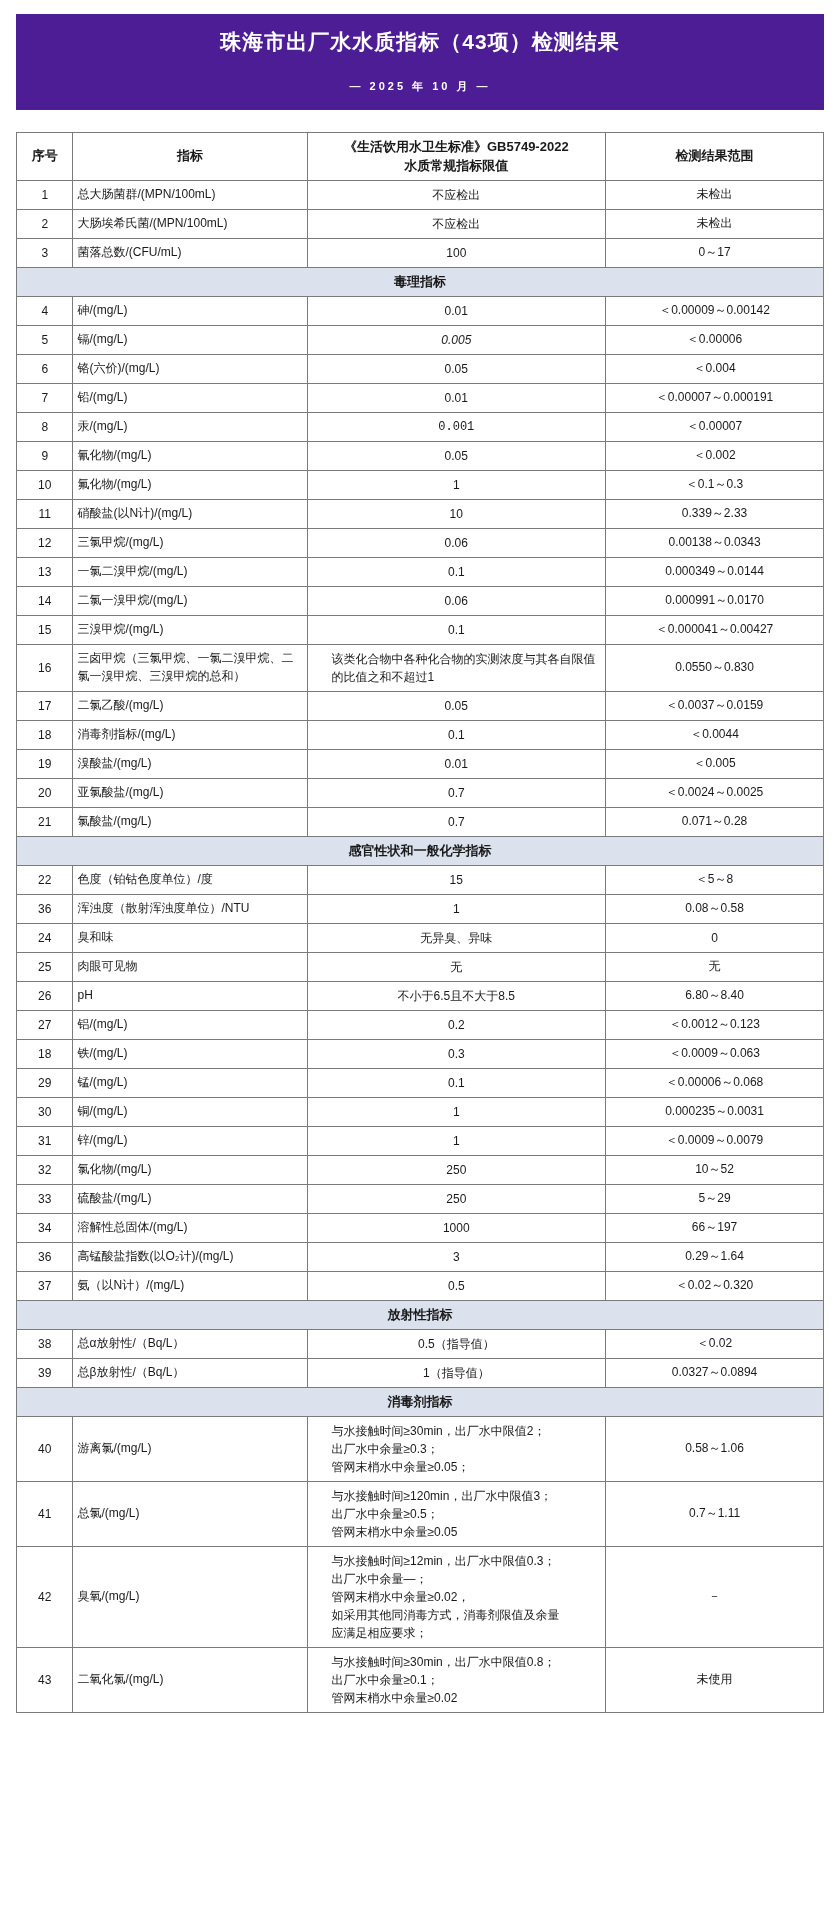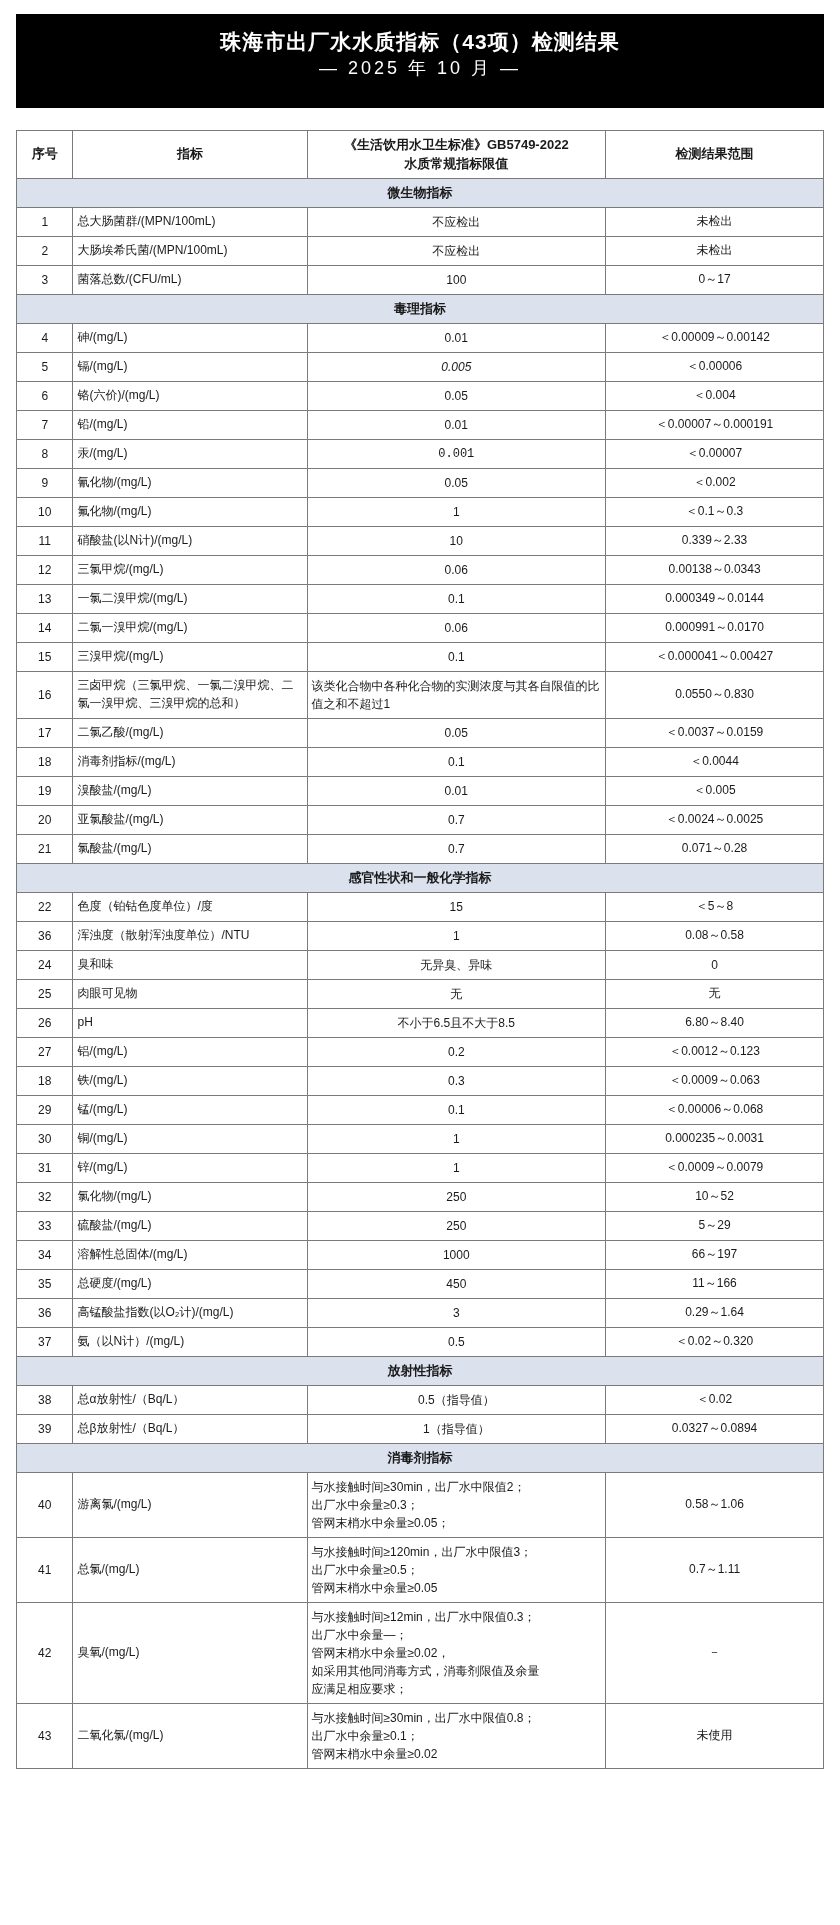--- a/index.html
+++ b/index.html
@@ -11,36 +11,37 @@
     width: 840px;
     font-family: "Liberation Sans", "DejaVu Sans", sans-serif;
     color: #1a1a1a;
   }
   .page {
     width: 840px;
     box-sizing: border-box;
     padding: 14px 16px 18px 16px;
   }
   .banner {
-    background: #000000;
+    background: #4c1d95;
     color: #ffffff;
     text-align: center;
-    padding: 14px 10px 28px 10px;
+    padding: 14px 10px 16px 10px;
     margin: 0 0 22px 0;
   }
   .banner-title {
     font-size: 21px;
     font-weight: bold;
     letter-spacing: 1px;
     line-height: 1.35;
   }
   .banner-sub {
-    font-size: 18px;
+    font-size: 11px;
     letter-spacing: 3px;
-    margin-top: 0;
+    margin-top: 23px;
+    font-weight: bold;
   }
   table.data {
     width: 100%;
     border-collapse: collapse;
     table-layout: fixed;
     font-size: 12px;
   }
   table.data td, table.data th {
     border: 1px solid #7a7a7a;
     padding: 5px 4px;
@@ -75,21 +76,21 @@
     padding-left: 10px;
     line-height: 1.45;
   }
   td.limit {
     text-align: center;
     line-height: 1.5;
     margin-left: 41px;
   }
   td.limit.left {
     text-align: left;
-    padding-left: 4px;
+    padding-left: 24px;
   }
   td.result {
     text-align: center;
   }
 </style>
 </head>
 <body>
 
 <div class="page">
 
@@ -110,23 +111,20 @@
         <th>序号</th>
         <th>指标</th>
         <th>
           <div>《生活饮用水卫生标准》GB5749-2022</div>
           <div>水质常规指标限值</div>
         </th>
         <th>检测结果范围</th>
       </tr>
     </thead>
     <tbody id="table-body">
-        <tr class="section">
-          <td colspan="4">微生物指标</td>
-        </tr>
         <tr>
           <td class="no">1</td>
           <td class="item">总大肠菌群/(MPN/100mL)</td>
           <td class="limit" style="white-space: pre-line;">不应检出</td>
           <td class="result">未检出</td>
         </tr>
         <tr>
           <td class="no">2</td>
           <td class="item">大肠埃希氏菌/(MPN/100mL)</td>
           <td class="limit" style="white-space: pre-line;">不应检出</td>
@@ -322,26 +320,20 @@
           <td class="no">33</td>
           <td class="item">硫酸盐/(mg/L)</td>
           <td class="limit" style="white-space: pre-line;">250</td>
           <td class="result">5～29</td>
         </tr>
         <tr>
           <td class="no">34</td>
           <td class="item">溶解性总固体/(mg/L)</td>
           <td class="limit" style="white-space: pre-line;">1000</td>
           <td class="result">66～197</td>
-        </tr>
-        <tr>
-          <td class="no">35</td>
-          <td class="item">总硬度/(mg/L)</td>
-          <td class="limit" style="white-space: pre-line;">450</td>
-          <td class="result">11～166</td>
         </tr>
         <tr>
           <td class="no">36</td>
           <td class="item">高锰酸盐指数(以O₂计)/(mg/L)</td>
           <td class="limit" style="white-space: pre-line;">3</td>
           <td class="result">0.29～1.64</td>
         </tr>
         <tr>
           <td class="no">37</td>
           <td class="item">氨（以N计）/(mg/L)</td>

